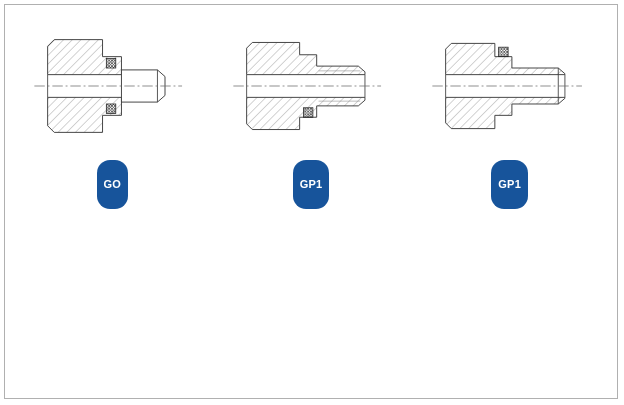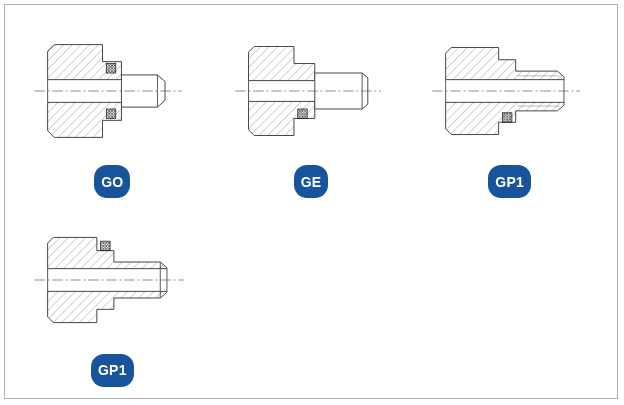--- a/index.html
+++ b/index.html
@@ -42,25 +42,25 @@
   .thread  { stroke: #8a8a8a; stroke-width: 0.6; fill: none; }
   .cl      { stroke: #6b6b6b; stroke-width: 0.8; fill: none; stroke-dasharray: 11 3 2 3; }
 
   figcaption.badge {
     margin-top: 3px;
     display: inline-flex;
     align-items: center;
     justify-content: center;
     min-width: 15px;
     height: 25px;
-    padding: 4px 7px;
+    padding: 12px 7px;
     border-radius: 13px;
     background: var(--badge-bg, #17549b);
     color: var(--badge-text, #ffffff);
-    font-size: 14px;
+    font-size: 11px;
     font-weight: bold;
     letter-spacing: 0.2px;
     line-height: 1;
   }
 </style>
 </head>
 <body>
 
 <svg width="0" height="0" style="position:absolute" aria-hidden="true">
   <defs>
@@ -86,34 +86,20 @@
           <line class="thin" x1="22" y1="63" x2="22" y2="87"></line>
           <rect class="oring" x="84" y="46" width="10" height="10"></rect>
           <rect class="oring" x="84" y="94" width="10" height="10"></rect>
           <line class="cl" x1="8" y1="75" x2="164" y2="75"></line>
         </svg>
       </div>
       <figcaption class="badge">GO</figcaption>
     </figure>
 
 
-    <figure class="cell">
-      <div class="drawing">
-        <svg viewBox="0 0 180 150">
-          <path class="hatched" d="M24 64 L24 34 L30 28 L72 28 L72 46 L94 46 L94 64 Z"></path>
-          <path class="hatched" d="M24 86 L24 116 L30 122 L72 122 L72 104 L94 104 L94 86 Z"></path>
-          <path class="plain" d="M94 56 L144 56 L150 61 L150 89 L144 94 L94 94 Z"></path>
-          <line class="thin" x1="144" y1="56" x2="144" y2="94"></line>
-          <line class="thin" x1="24" y1="64" x2="24" y2="86"></line>
-          <rect class="oring" x="76" y="94" width="10" height="10"></rect>
-          <line class="cl" x1="10" y1="75" x2="164" y2="75"></line>
-        </svg>
-      </div>
-      <figcaption class="badge">GE</figcaption>
-    </figure>
 
 
     <figure class="cell">
       <div class="drawing">
         <svg viewBox="0 0 180 150">
           <path class="hatched" d="M22 63 L22 35 L28 29 L78 29 L78 42 L96 42 L96 54 L140 54 L147 60 L147 63 Z"></path>
           <path class="hatched" d="M22 87 L22 115 L28 121 L78 121 L78 108 L96 108 L96 96 L140 96 L147 90 L147 87 Z"></path>
           <line class="thread" x1="98" y1="59" x2="142" y2="59"></line>
           <line class="thread" x1="98" y1="91" x2="142" y2="91"></line>
           <line class="thin" x1="147" y1="63" x2="147" y2="87"></line>

